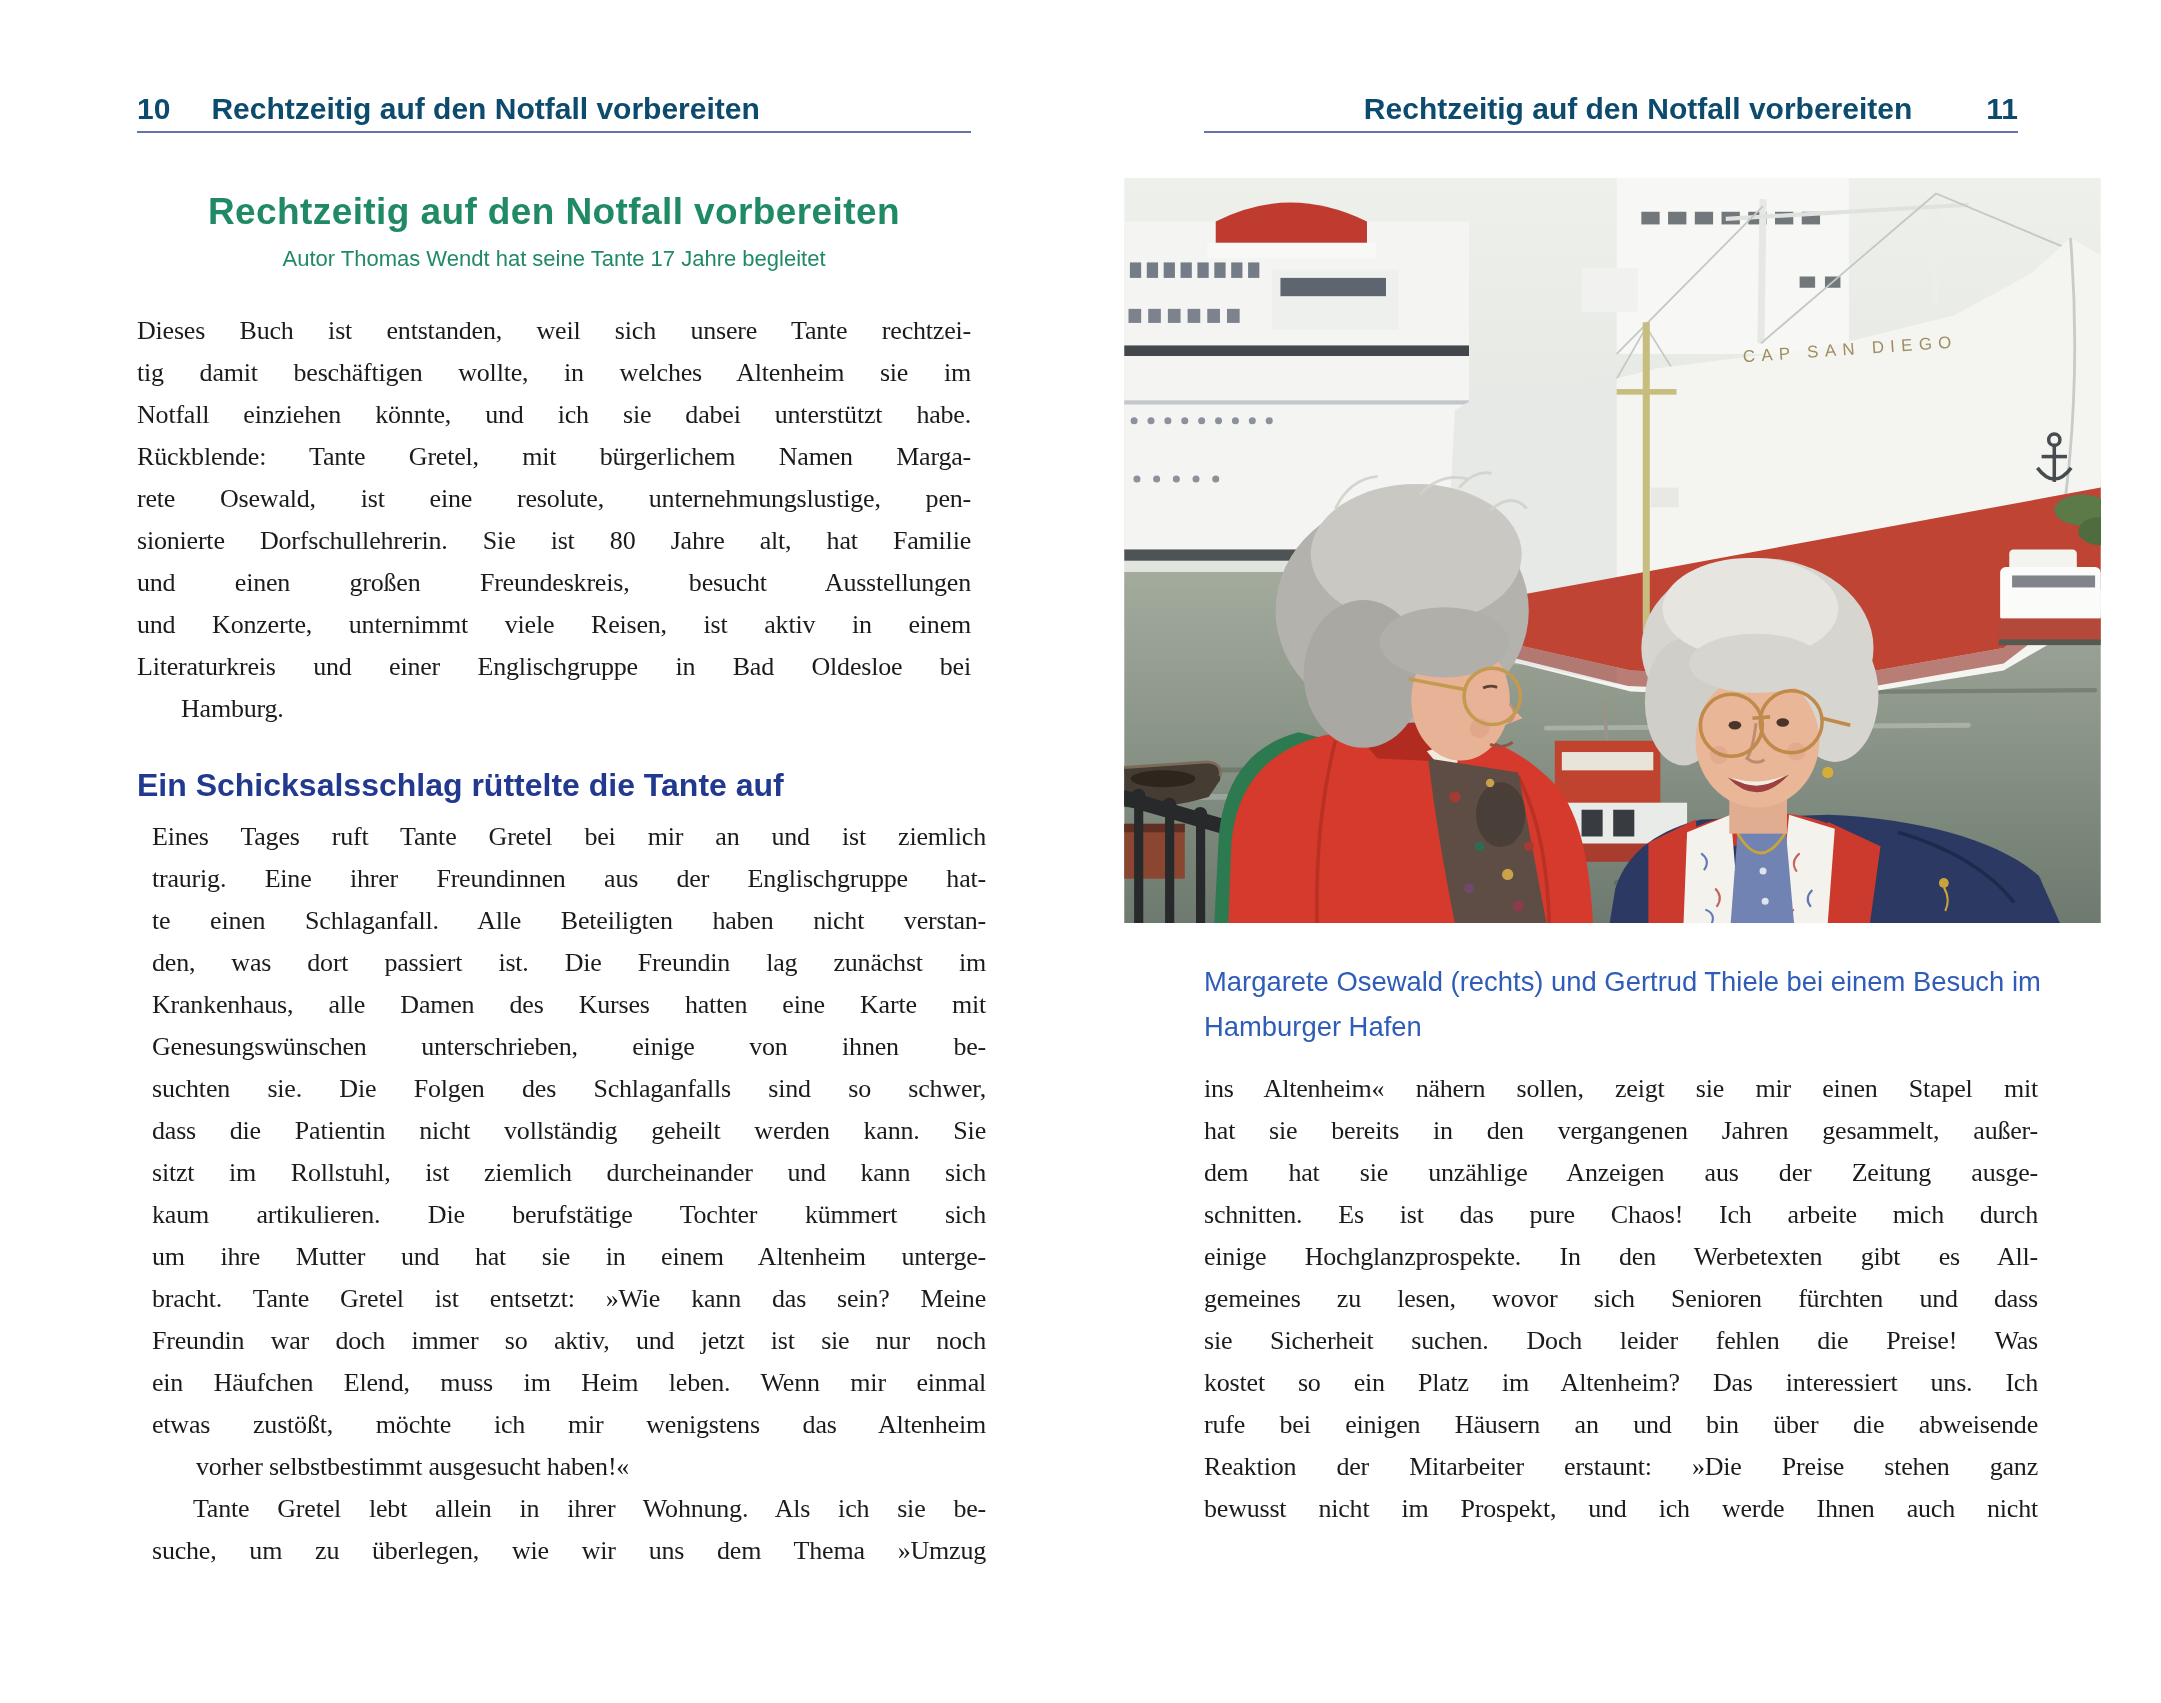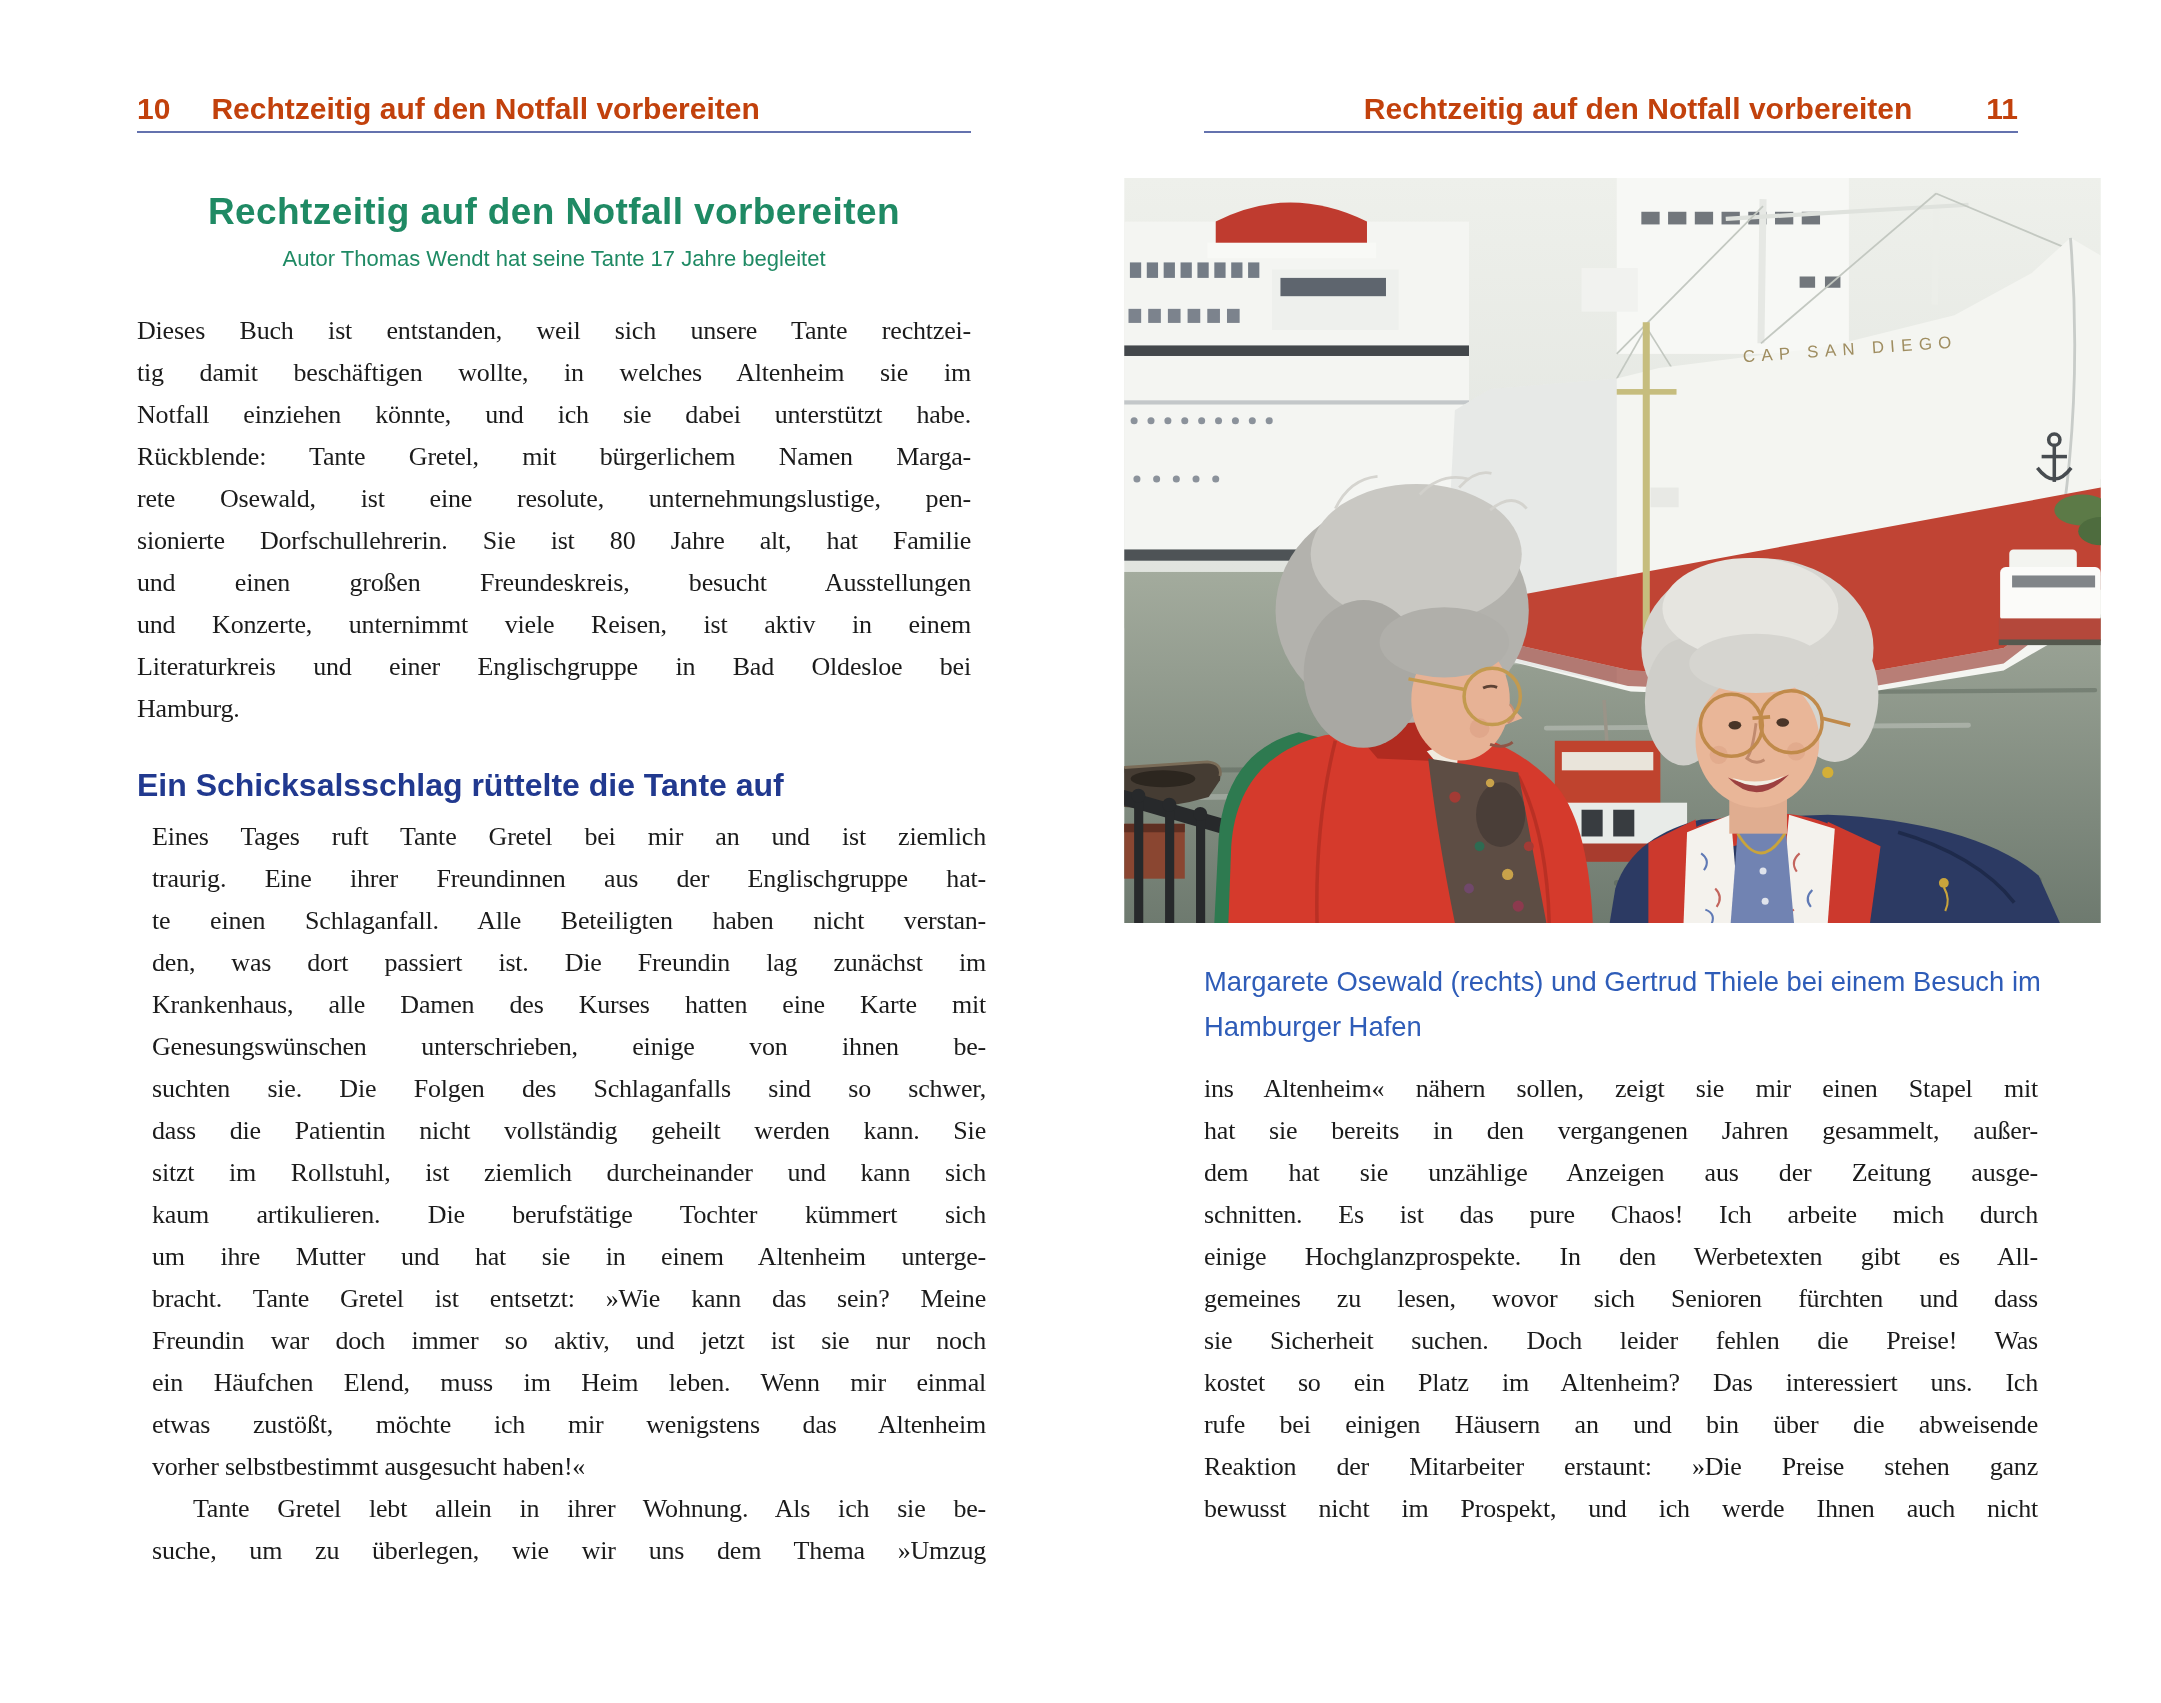--- a/index.html
+++ b/index.html
@@ -2,38 +2,38 @@
 <html style="font-size:11.3px"><head>
 <meta charset="utf-8">
 <style>
   html,body{margin:0;padding:0;background:#ffffff;}
   body{width:2161px;height:1704px;position:relative;overflow:hidden;
        font-family:"Liberation Sans",sans-serif;}
   .abs{position:absolute;}
 
   
   .runhead{font-family:"Liberation Sans",sans-serif;font-weight:bold;
-           font-size:30px;line-height:32px;color:#c2410c;display:flex;}
+           font-size:30px;line-height:32px;color:#0c4a6e;display:flex;}
   .runhead.left{left:137px;top:93px;width:834px;gap:41px;}
   .runhead.right{left:1204px;top:93px;width:814px;justify-content:flex-end;gap:74px;}
   .rule{height:2.1px;background:#6472ae;}
   .rule.lft{left:137px;top:131px;width:834px;}
   .rule.rgt{left:1204px;top:131px;width:814px;}
 
   
   .chap-title{left:137px;top:191px;width:834px;text-align:center;
               font-weight:bold;font-size:37px;color:#1f8a64;letter-spacing:0.4px;}
   .chap-sub{left:137px;top:246px;width:834px;text-align:center;
             font-weight:normal;font-size:22px;color:#1f8a64;}
 
   
   .para{position:absolute;width:834px;font-family:"Liberation Serif",serif;
         font-size:26px;letter-spacing:-0.2px;color:#1b1b1b;}
   .bodyline{height:42px;line-height:42px;text-align:justify;text-align-last:justify;}
-  .bodyline.nojust{text-align:right;text-align-last:left;}
+  .bodyline.nojust{text-align:right;text-align-last:left;margin-left:44px;}
   .bodyline.indent{padding-left:41px;}
   .p1{left:137px;top:310px;}
   .p2{left:152px;top:816px;}
   .p3{left:1204px;top:1068px;}
 
   .subhead{left:137px;top:767px;width:834px;font-weight:bold;font-size:32px;
            color:#21398f;}
 
   
   .photo{left:1124px;top:178px;width:977px;height:745px;overflow:hidden;}

